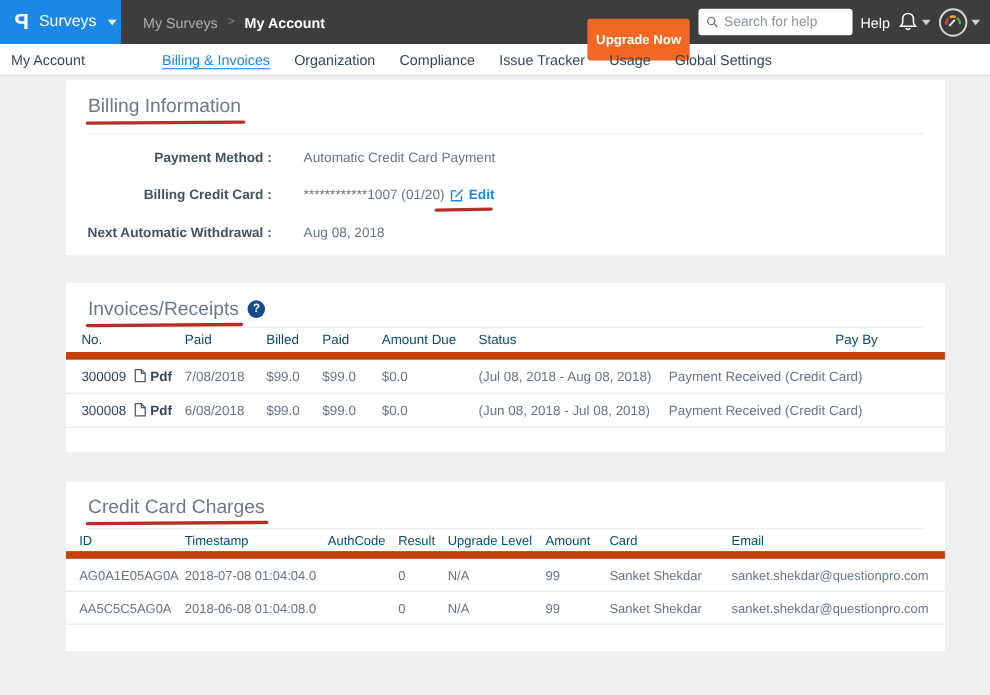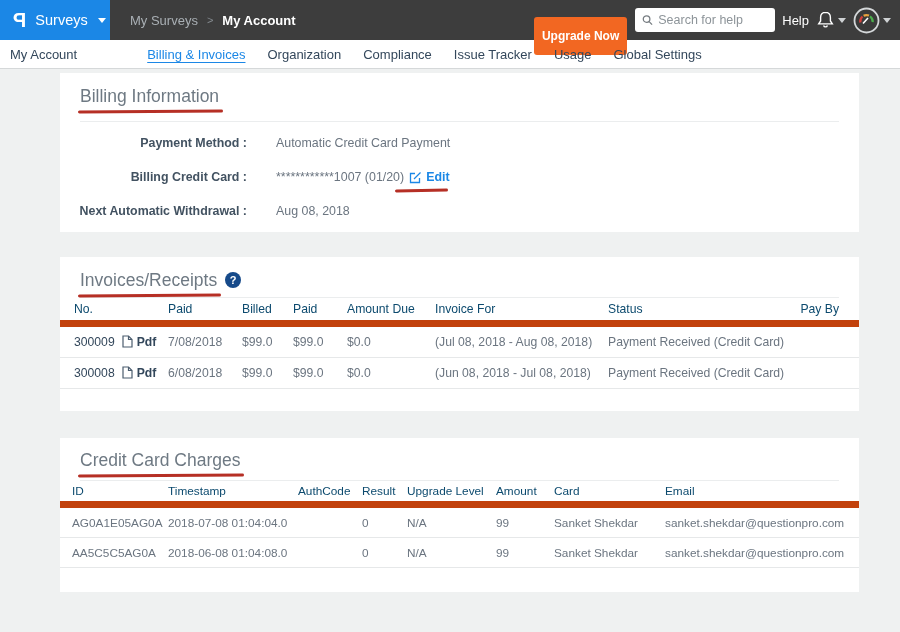--- a/index.html
+++ b/index.html
@@ -159,21 +159,20 @@
     <h2><span>Invoices/Receipts</span><span class="annot"></span></h2><span class="help-circ">?</span>
     <div class="head-rule rule6"></div>
   </div>
   <div class="tbl">
     <div class="inv-grid tbl-head">
       <span>No.</span>
       <span>Paid</span>
       <span>Billed</span>
       <span>Paid</span>
       <span>Amount Due</span>
-      <span>Invoice For</span>
       <span>Status</span>
       <span class="cell-r">Pay By</span>
     </div>
     <div class="inv-grid tbl-row">
       <span class="no-cell">
         <span class="no-link">300009</span>
         <span class="pdf-ico">
             <svg width="11" height="13" viewBox="0 0 11 13">
               <path d="M1 1 h5.5 l3.5 3.5 v7.5 h-9 z" fill="none" stroke="#4b5d6e" stroke-width="1.2"></path>
               <path d="M6.5 1 v3.5 h3.5" fill="none" stroke="#4b5d6e" stroke-width="1.2"></path>

